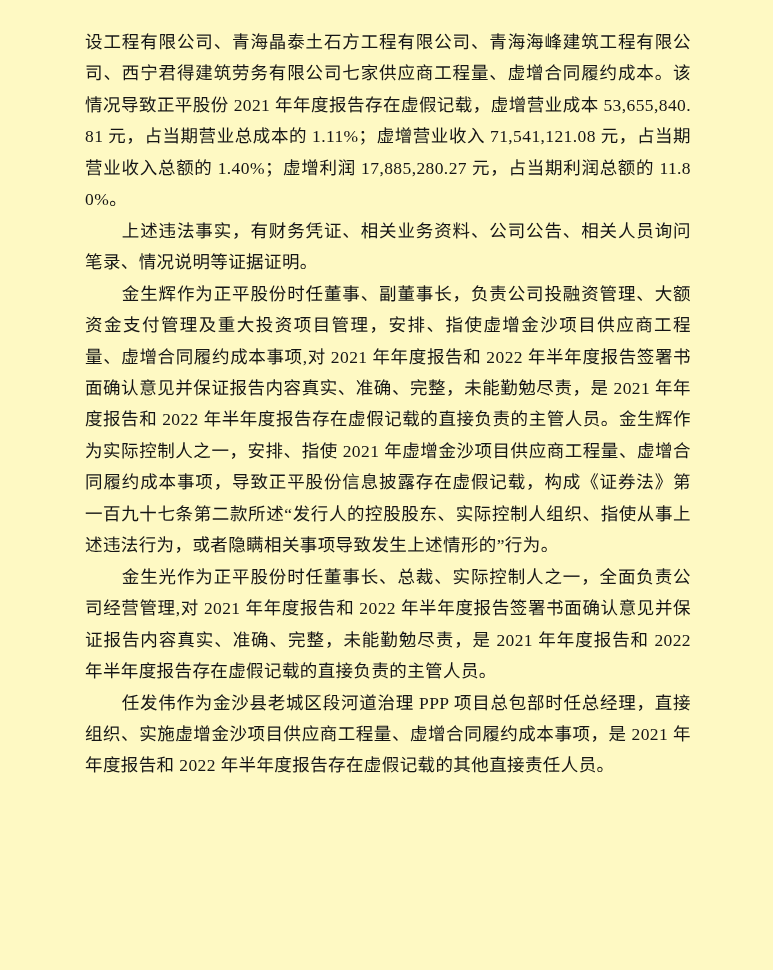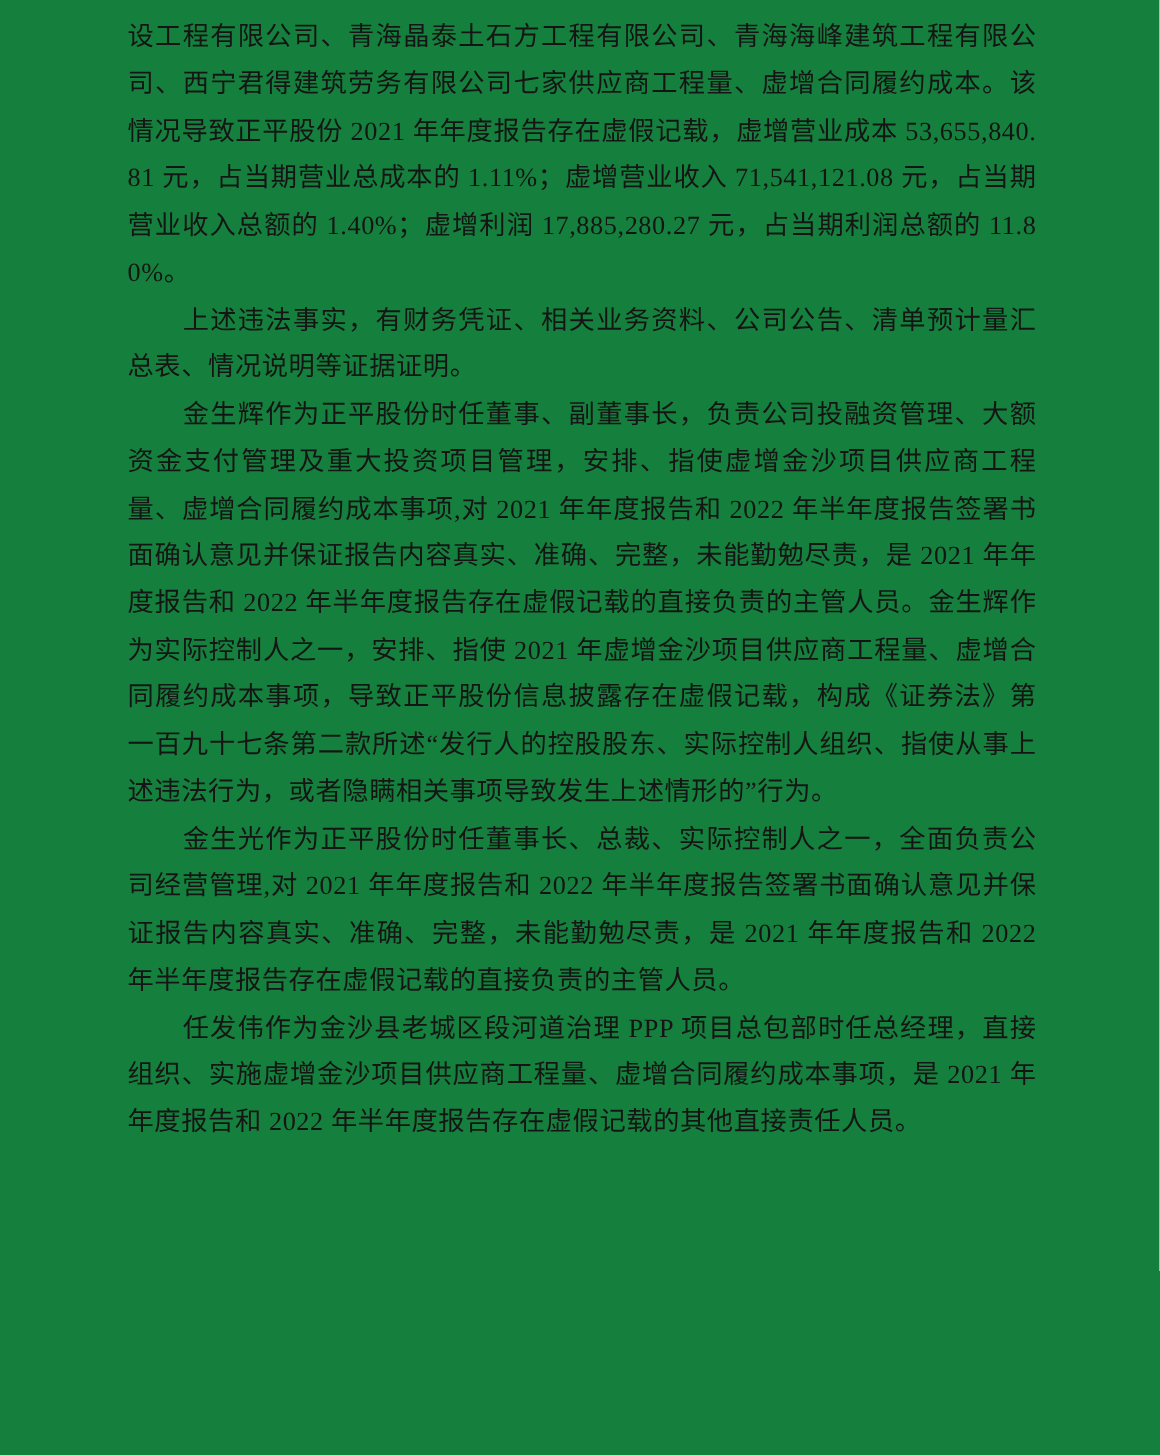--- a/index.html
+++ b/index.html
@@ -4,24 +4,24 @@
 <style>
   html, body {
     margin: 0;
     padding: 0;
     background: #ffffff;
   }
   .page {
     position: relative;
     width: 773px;
     height: 970px;
-    background: #15803d;
+    background: #fef9c3;
     overflow: hidden;
     box-sizing: border-box;
-    padding: 9px 82px 0 85px;
+    padding: 27px 82px 0 85px;
     font-family: "Liberation Serif", "DejaVu Serif", serif;
     color: #1a1a1a;
   }
   .text-block {
     width: 100%;
   }
   .para {
     margin: 0;
     font-size: 17.5px;
     line-height: 31.45px;
@@ -35,18 +35,18 @@
   .para.indent {
     text-indent: 2.1em;
   }
 </style>
 </head>
 <body>
 
 <div class="page">
   <div class="text-block">
     <p class="para">设工程有限公司、青海晶泰土石方工程有限公司、青海海峰建筑工程有限公司、西宁君得建筑劳务有限公司七家供应商工程量、虚增合同履约成本。该情况导致正平股份 2021 年年度报告存在虚假记载，虚增营业成本 53,655,840.81 元，占当期营业总成本的 1.11%；虚增营业收入 71,541,121.08 元，占当期营业收入总额的 1.40%；虚增利润 17,885,280.27 元，占当期利润总额的 11.80%。</p>
-    <p class="para indent">上述违法事实，有财务凭证、相关业务资料、公司公告、清单预计量汇总表、情况说明等证据证明。</p>
+    <p class="para indent">上述违法事实，有财务凭证、相关业务资料、公司公告、相关人员询问笔录、情况说明等证据证明。</p>
     <p class="para indent">金生辉作为正平股份时任董事、副董事长，负责公司投融资管理、大额资金支付管理及重大投资项目管理，安排、指使虚增金沙项目供应商工程量、虚增合同履约成本事项,对 2021 年年度报告和 2022 年半年度报告签署书面确认意见并保证报告内容真实、准确、完整，未能勤勉尽责，是 2021 年年度报告和 2022 年半年度报告存在虚假记载的直接负责的主管人员。金生辉作为实际控制人之一，安排、指使 2021 年虚增金沙项目供应商工程量、虚增合同履约成本事项，导致正平股份信息披露存在虚假记载，构成《证券法》第一百九十七条第二款所述“发行人的控股股东、实际控制人组织、指使从事上述违法行为，或者隐瞒相关事项导致发生上述情形的”行为。</p>
     <p class="para indent">金生光作为正平股份时任董事长、总裁、实际控制人之一，全面负责公司经营管理,对 2021 年年度报告和 2022 年半年度报告签署书面确认意见并保证报告内容真实、准确、完整，未能勤勉尽责，是 2021 年年度报告和 2022 年半年度报告存在虚假记载的直接负责的主管人员。</p>
     <p class="para indent">任发伟作为金沙县老城区段河道治理 PPP 项目总包部时任总经理，直接组织、实施虚增金沙项目供应商工程量、虚增合同履约成本事项，是 2021 年年度报告和 2022 年半年度报告存在虚假记载的其他直接责任人员。</p>
   </div>
 </div>
 
 </body></html>

